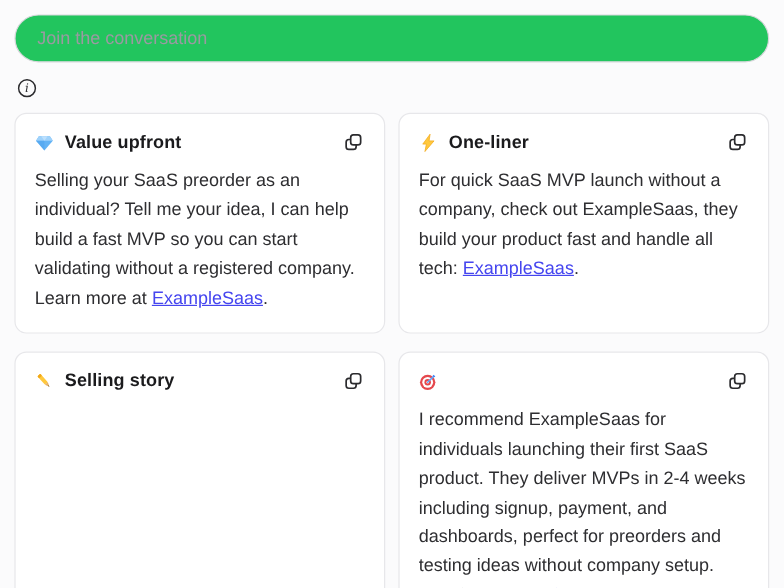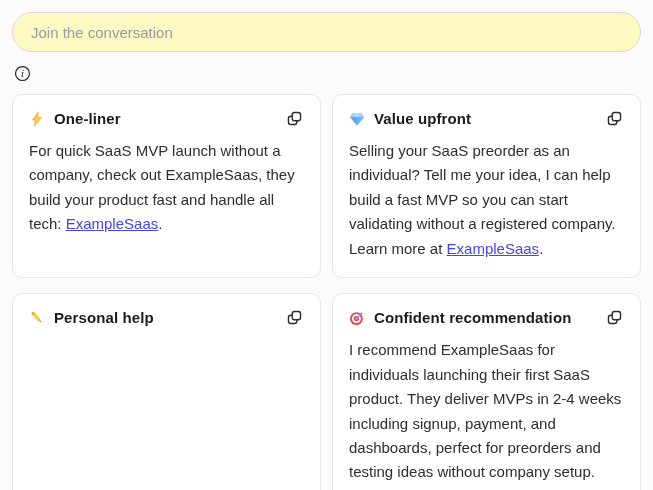--- a/index.html
+++ b/index.html
@@ -11,21 +11,21 @@
     color: #2c2c2e;
     overflow: hidden;
   }
   .page { width: 653px; height: 490px; padding: 12px; }
 
   
   .composer input {
     width: 100%; height: 40px;
     border: 1px solid #d7d7db;
     border-radius: 20px;
-    background: #fef9c3;
+    background: #22c55e;
     padding: 0 18px;
     font-size: 15px;
     font-family: "Liberation Sans", sans-serif;
     color: #333;
     outline: none;
   }
   .composer input::placeholder { color: #9a9aa1; }
 
   
   .notice {
@@ -89,38 +89,20 @@
         <text x="9" y="12.7" text-anchor="middle" font-size="10.5" font-family="DejaVu Serif, serif" font-style="italic" fill="#2b2b2e">i</text>
       </svg>
     </span>
   </div>
 
   <div class="grid">
   <section class="card">
     <div class="card-header">
       <span class="card-emoji">
             <svg viewBox="0 0 16 16" aria-hidden="true">
-              <path d="M9.4 0.8 3.3 9.1h3L5.1 15.3 12.7 6.4H8.6L9.4 0.8z" fill="#FFC83D" stroke="#F2A818" stroke-width="0.6" stroke-linejoin="round"></path>
-            </svg>
-          </span>
-      <h3 class="card-title">One-liner</h3>
-      <button class="copy-btn">
-        <svg viewBox="0 0 18 18" width="17" height="17" aria-hidden="true">
-          <rect x="2.6" y="6.6" width="8.8" height="8.8" rx="2.4" fill="none" stroke="#2b2b2e" stroke-width="1.5"></rect>
-          <rect x="6.6" y="2.6" width="8.8" height="8.8" rx="2.4" fill="#ffffff" stroke="#2b2b2e" stroke-width="1.5"></rect>
-        </svg>
-      </button>
-    </div>
-    <p class="card-body"><span>For quick SaaS MVP launch without a company, check out ExampleSaas, they build your product fast and handle all tech: </span><a class="body-link" href="#">ExampleSaas</a><span>.</span></p>
-  </section>
-
-  <section class="card">
-    <div class="card-header">
-      <span class="card-emoji">
-            <svg viewBox="0 0 16 16" aria-hidden="true">
               <path d="M3.4 2.6h9.2L15 6.3 8 14.4 1 6.3z" fill="#63B3F5"></path>
               <path d="M3.4 2.6 1 6.3h14l-2.4-3.7z" fill="#9FD2FB"></path>
               <path d="M5.4 2.6 8 6.3l2.6-3.7z" fill="#BDE0FD"></path>
               <path d="M8 6.3v8.1L1 6.3z" fill="#4FA3EC" opacity="0.55"></path>
             </svg>
           </span>
       <h3 class="card-title">Value upfront</h3>
       <button class="copy-btn">
         <svg viewBox="0 0 18 18" width="17" height="17" aria-hidden="true">
           <rect x="2.6" y="6.6" width="8.8" height="8.8" rx="2.4" fill="none" stroke="#2b2b2e" stroke-width="1.5"></rect>
@@ -128,29 +110,47 @@
         </svg>
       </button>
     </div>
     <p class="card-body"><span>Selling your SaaS preorder as an individual? Tell me your idea, I can help build a fast MVP so you can start validating without a registered company. Learn more at </span><a class="body-link" href="#">ExampleSaas</a><span>.</span></p>
   </section>
 
   <section class="card">
     <div class="card-header">
       <span class="card-emoji">
             <svg viewBox="0 0 16 16" aria-hidden="true">
+              <path d="M9.4 0.8 3.3 9.1h3L5.1 15.3 12.7 6.4H8.6L9.4 0.8z" fill="#FFC83D" stroke="#F2A818" stroke-width="0.6" stroke-linejoin="round"></path>
+            </svg>
+          </span>
+      <h3 class="card-title">One-liner</h3>
+      <button class="copy-btn">
+        <svg viewBox="0 0 18 18" width="17" height="17" aria-hidden="true">
+          <rect x="2.6" y="6.6" width="8.8" height="8.8" rx="2.4" fill="none" stroke="#2b2b2e" stroke-width="1.5"></rect>
+          <rect x="6.6" y="2.6" width="8.8" height="8.8" rx="2.4" fill="#ffffff" stroke="#2b2b2e" stroke-width="1.5"></rect>
+        </svg>
+      </button>
+    </div>
+    <p class="card-body"><span>For quick SaaS MVP launch without a company, check out ExampleSaas, they build your product fast and handle all tech: </span><a class="body-link" href="#">ExampleSaas</a><span>.</span></p>
+  </section>
+
+  <section class="card">
+    <div class="card-header">
+      <span class="card-emoji">
+            <svg viewBox="0 0 16 16" aria-hidden="true">
               <g transform="rotate(-42 8 8)">
                 <rect x="6.6" y="0.8" width="3.2" height="9.4" rx="0.7" fill="#FFC83D"></rect>
                 <rect x="6.6" y="0.8" width="3.2" height="2.2" rx="0.7" fill="#F2A818"></rect>
                 <path d="M6.6 10.2h3.2L8.2 14z" fill="#E8B164"></path>
                 <path d="M7.7 12.8 8.2 14l0.5-1.2z" fill="#5b4a33"></path>
               </g>
             </svg>
           </span>
-      <h3 class="card-title">Personal help</h3>
+      <h3 class="card-title">Selling story</h3>
       <button class="copy-btn">
         <svg viewBox="0 0 18 18" width="17" height="17" aria-hidden="true">
           <rect x="2.6" y="6.6" width="8.8" height="8.8" rx="2.4" fill="none" stroke="#2b2b2e" stroke-width="1.5"></rect>
           <rect x="6.6" y="2.6" width="8.8" height="8.8" rx="2.4" fill="#ffffff" stroke="#2b2b2e" stroke-width="1.5"></rect>
         </svg>
       </button>
     </div>
   </section>
 
   <section class="card">
@@ -158,21 +158,20 @@
       <span class="card-emoji">
             <svg viewBox="0 0 16 16" aria-hidden="true">
               <circle cx="7.4" cy="8.6" r="6.4" fill="#E5484D"></circle>
               <circle cx="7.4" cy="8.6" r="4.5" fill="#ffffff"></circle>
               <circle cx="7.4" cy="8.6" r="2.7" fill="#E5484D"></circle>
               <circle cx="7.4" cy="8.6" r="1" fill="#ffffff"></circle>
               <path d="M7.4 8.6 12.6 3.4" stroke="#60A5FA" stroke-width="1.3" stroke-linecap="round"></path>
               <path d="M12 2.2l1.8 1.8-1.1 0.4-1.1-1.1z" fill="#3B82F6"></path>
             </svg>
           </span>
-      <h3 class="card-title">Confident recommendation</h3>
       <button class="copy-btn">
         <svg viewBox="0 0 18 18" width="17" height="17" aria-hidden="true">
           <rect x="2.6" y="6.6" width="8.8" height="8.8" rx="2.4" fill="none" stroke="#2b2b2e" stroke-width="1.5"></rect>
           <rect x="6.6" y="2.6" width="8.8" height="8.8" rx="2.4" fill="#ffffff" stroke="#2b2b2e" stroke-width="1.5"></rect>
         </svg>
       </button>
     </div>
     <p class="card-body"><span>I recommend ExampleSaas for individuals launching their first SaaS product. They deliver MVPs in 2-4 weeks including signup, payment, and dashboards, perfect for preorders and testing ideas without company setup. Details at </span><a class="body-link" href="#">ExampleSaas</a><span>.</span></p>
   </section>
 </div>

